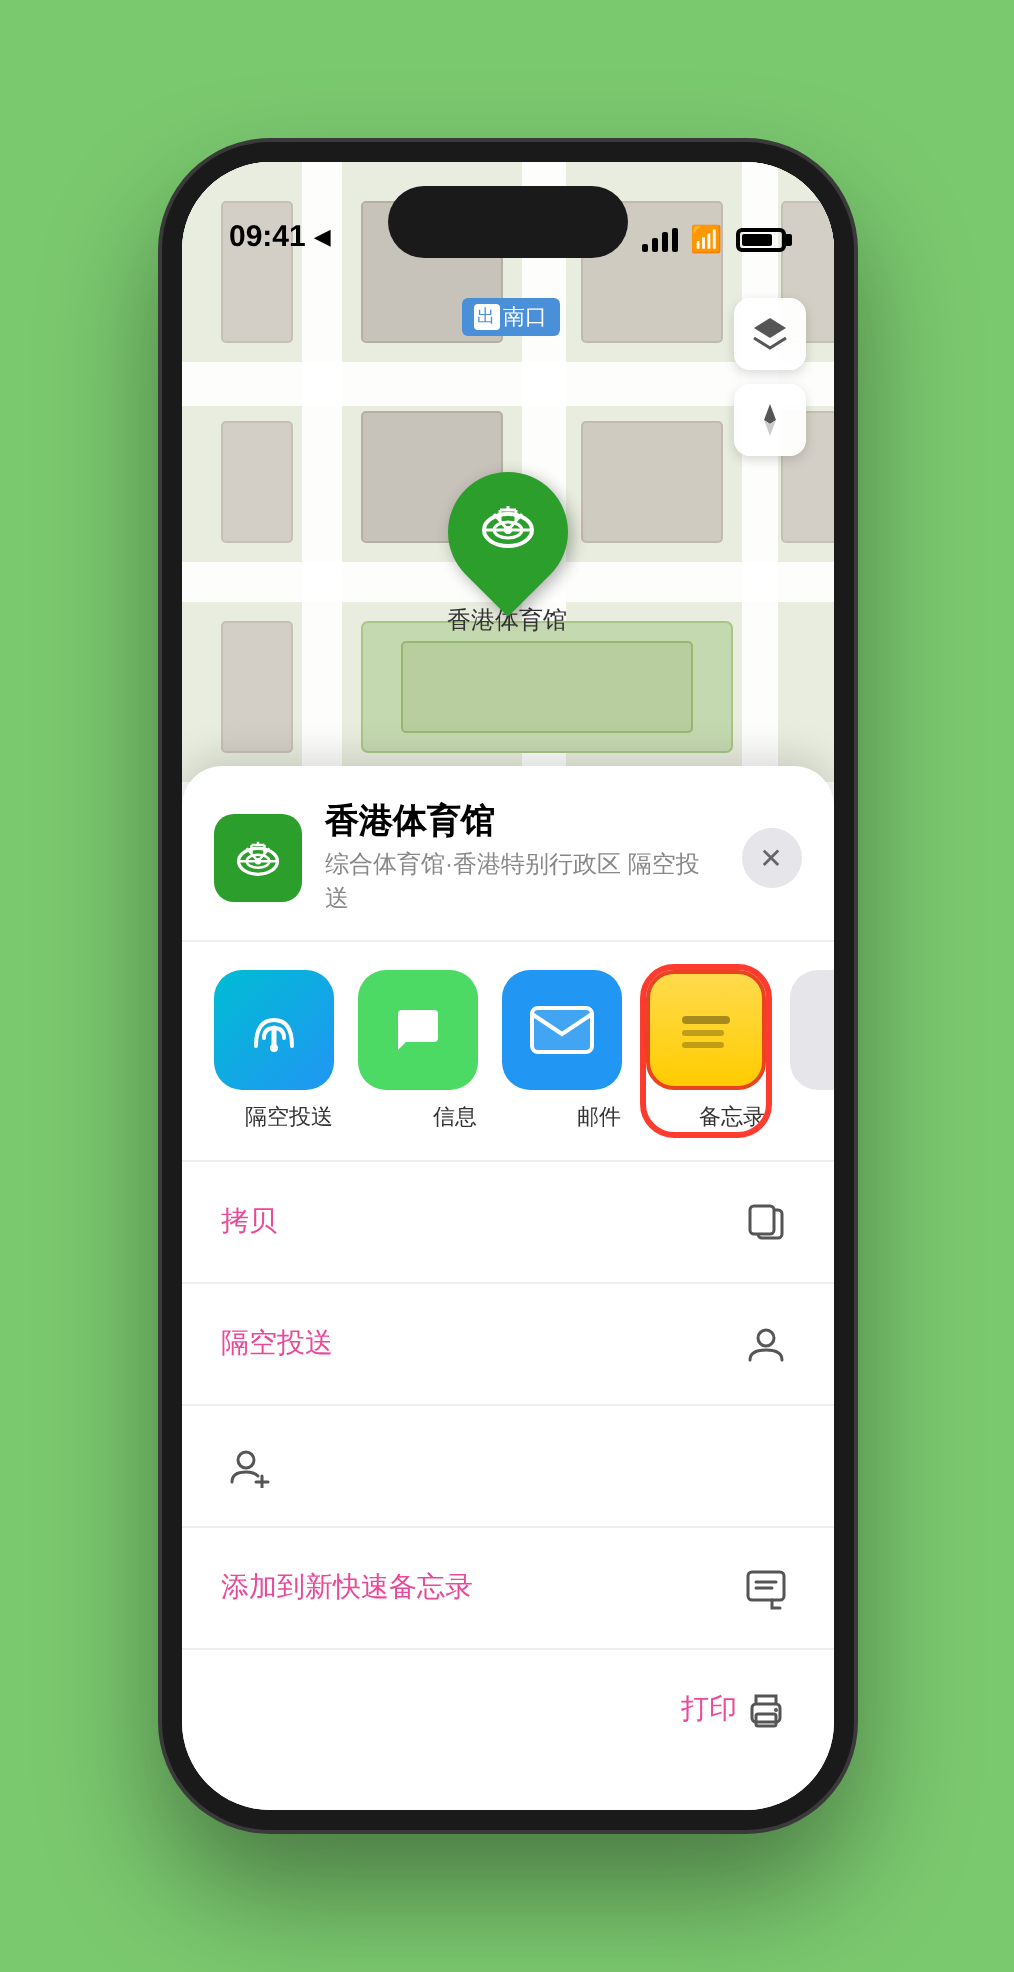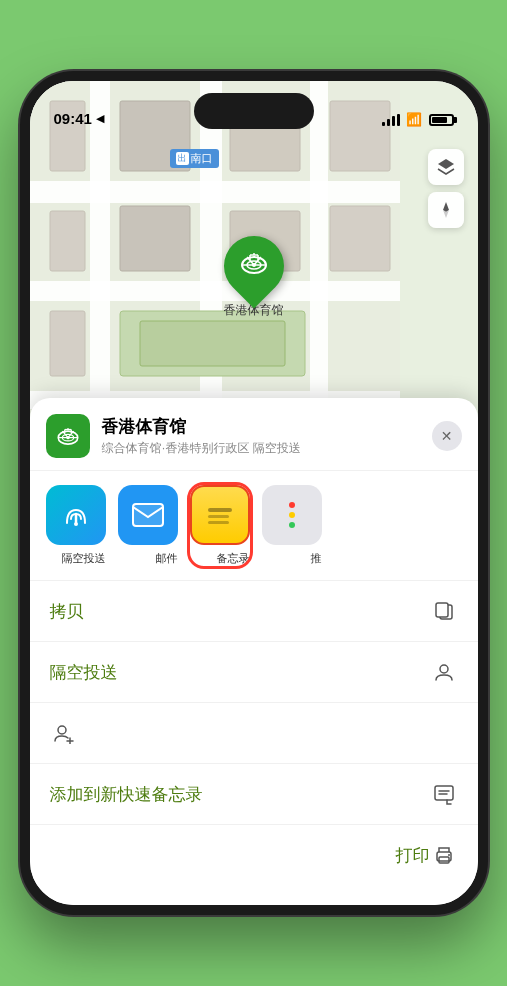--- a/index.html
+++ b/index.html
@@ -6,21 +6,21 @@
     body {
       width: 507px;
       height: 986px;
       background: #7bc96f;
       display: flex;
       align-items: center;
       justify-content: center;
       font-family: -apple-system, 'PingFang SC', 'Helvetica Neue', sans-serif;
     }
     .phone-frame {
-      width: 468px;
+      width: 346px;
       height: 844px;
       background: #fff;
       border-radius: 54px;
       overflow: hidden;
       position: relative;
       border: 10px solid #1a1a1a;
       box-shadow: 0 0 0 2px #3a3a3a, 0 30px 60px rgba(0,0,0,0.4);
     }
     
     .dynamic-island {
@@ -286,22 +286,22 @@
       align-items: center;
       justify-content: space-between;
       padding: 16px 20px;
       border-bottom: 1px solid #f0f0f0;
     }
     .action-item:last-child {
       border-bottom: none;
       justify-content: flex-end;
     }
     .action-label {
-      font-size: 17px;
-      color: #4d7c0f;
+      font-size: 14px;
+      color: #ec4899;
     }
     .action-icon {
       width: 28px;
       height: 28px;
       display: flex;
       align-items: center;
       justify-content: center;
       font-size: 20px;
       color: #555;
     }
@@ -452,20 +452,28 @@
           <svg width="30" height="30" viewBox="0 0 30 30" fill="none" xmlns="http://www.w3.org/2000/svg">
             <path d="M15 22 L15 14" stroke="white" stroke-width="2.5" stroke-linecap="round"></path>
             <path d="M10 19 Q10 14 15 14 Q20 14 20 19" stroke="white" stroke-width="2" fill="none" stroke-linecap="round"></path>
             <path d="M6 23 Q6 10 15 10 Q24 10 24 23" stroke="white" stroke-width="2" fill="none" stroke-linecap="round"></path>
             <circle cx="15" cy="24" r="2" fill="white"></circle>
           </svg>
         </div>
         <span class="share-app-label">隔空投送</span>
       </div>
 
+      <div class="share-item">
+        <div class="share-app-icon message">
+          <svg width="32" height="32" viewBox="0 0 32 32" fill="none" xmlns="http://www.w3.org/2000/svg">
+            <path d="M6 8 Q6 6 8 6 L24 6 Q26 6 26 8 L26 20 Q26 22 24 22 L10 22 L6 26 L6 8z" fill="white"></path>
+          </svg>
+        </div>
+        <span class="share-app-label">信息</span>
+      </div>
 
       <div class="share-item">
         <div class="share-app-icon mail">
           <svg width="34" height="26" viewBox="0 0 34 26" fill="none" xmlns="http://www.w3.org/2000/svg">
             <rect x="2" y="2" width="30" height="22" rx="3" fill="white" opacity="0.15"></rect>
             <rect x="2" y="2" width="30" height="22" rx="3" stroke="white" stroke-width="2" fill="none"></rect>
             <path d="M2 5 L17 15 L32 5" stroke="white" stroke-width="2" fill="none"></path>
           </svg>
         </div>
         <span class="share-app-label">邮件</span>

